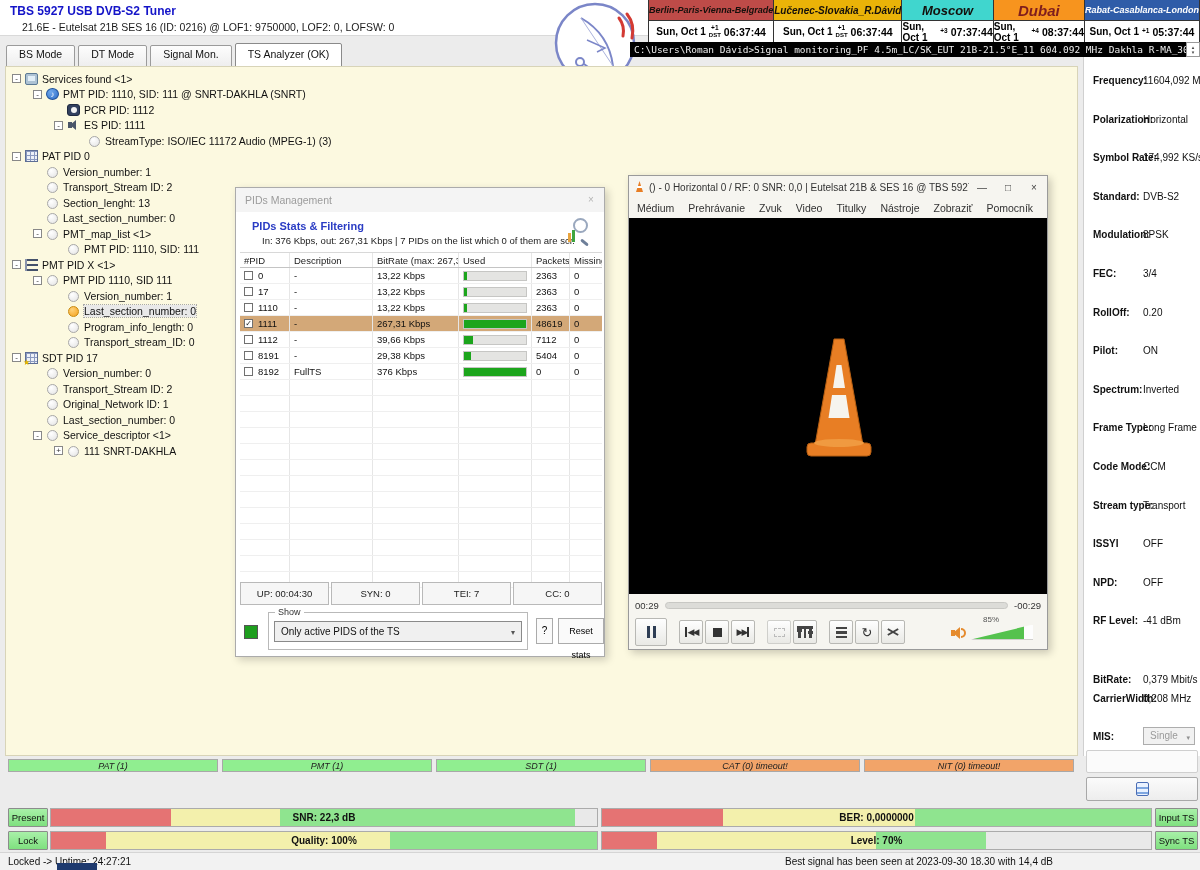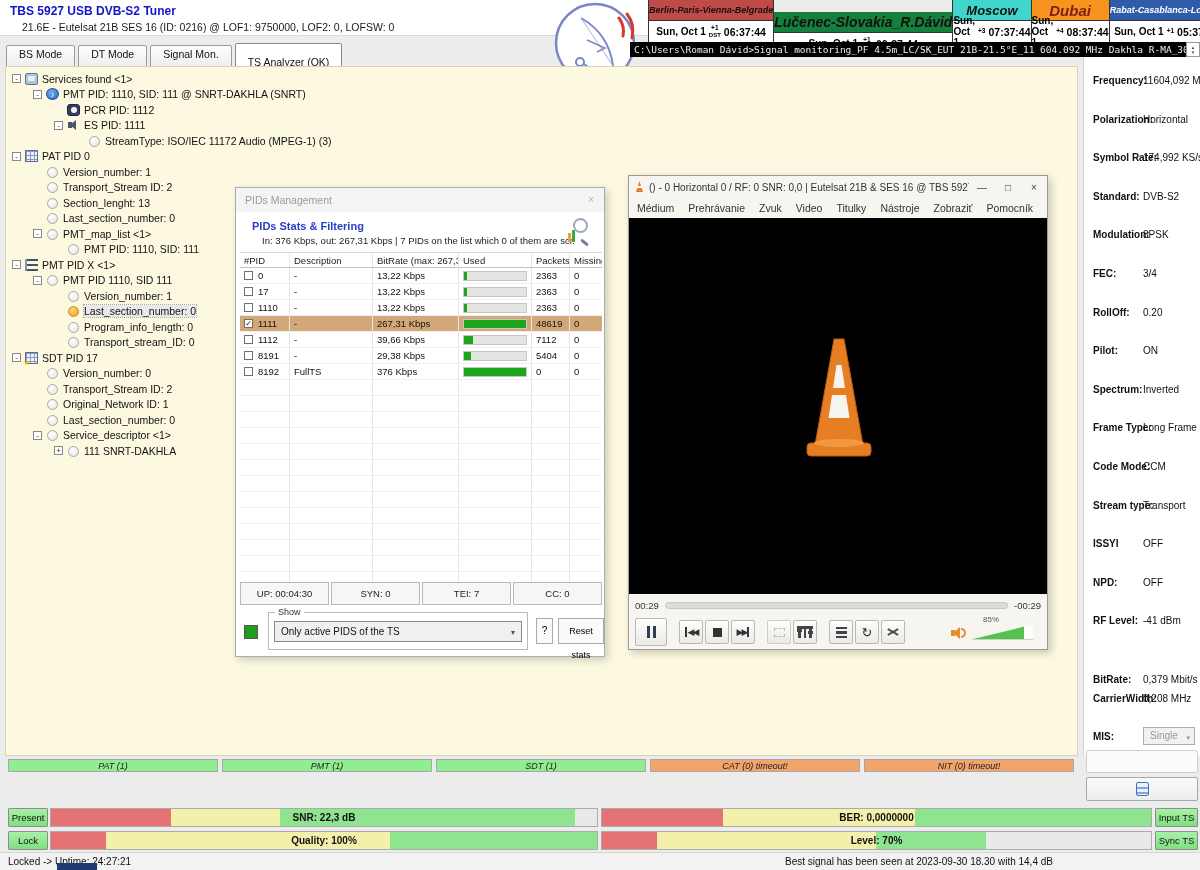--- a/index.html
+++ b/index.html
@@ -6,21 +6,21 @@
   html,body { width:1200px; height:870px; }
   body { position:relative; background:#ECECEC; font-family:"Liberation Sans",sans-serif; overflow:hidden; }
 
   
   #header-white { position:absolute; left:0; top:0; width:648px; height:36px; background:#FFFFFF; border-bottom:1px solid #D9D9D9; }
   #app-title { position:absolute; left:10px; top:4px; font-size:12px; font-weight:bold; color:#1414C8; }
   #app-subtitle { position:absolute; left:22px; top:21px; font-size:10.5px; color:#1A1A1A; }
 
   #tabs { position:absolute; left:6px; top:45px; display:flex; gap:3px; }
   .tab { height:25px; padding:2px 12px 0 12px; font-size:10.5px; color:#111; background:linear-gradient(#FDFDFD,#ECECEC); border:1px solid #9B9B9B; border-radius:2px 2px 0 0; }
-  .tab.active { background:#FFFFFF; border-color:#8A8A8A; height:28px; margin-top:-2px; padding-top:12px; }
+  .tab.active { background:#FFFFFF; border-color:#8A8A8A; height:28px; margin-top:-2px; padding-top:4px; }
 
   
   #logo { position:absolute; left:543px; top:0; width:104px; height:104px; text-align:center; }
   #logo-text { position:absolute; left:0; right:0; top:84px; font-family:"Liberation Serif",serif; font-weight:bold; font-size:14px; letter-spacing:.5px; }
   #logo-text .dx { color:#3C4FA0; } #logo-text .rest { color:#C00000; }
 
   
   #clocks { position:absolute; left:648px; top:0; width:552px; height:42px; display:grid; grid-template-columns:repeat(5,1fr); border-left:1px solid #333; }
   .clock { display:flex; flex-direction:column; border-right:1px solid #333; }
   .clock-name { height:21px; display:flex; align-items:center; justify-content:center; font-weight:bold; font-style:italic; border-bottom:1px solid #333; white-space:nowrap; overflow:hidden; }
@@ -181,21 +181,21 @@
       <div class="clock-time">
         <span>Sun, Oct 1</span>
         <span class="stack">
           <span class="off">+1</span>
           <span class="dst">DST</span>
         </span>
         <span class="tm">06:37:44</span>
       </div>
     </div>
     <div class="clock">
-      <div class="clock-name" style="background: #15803d; color: rgb(20, 16, 12); font-size: 14px; margin-top: 12px;">Lučenec-Slovakia_R.Dávid</div>
+      <div class="clock-name" style="background: #eab308; color: rgb(20, 16, 12); font-size: 10px;">Lučenec-Slovakia_R.Dávid</div>
       <div class="clock-time">
         <span>Sun, Oct 1</span>
         <span class="stack">
           <span class="off">+1</span>
           <span class="dst">DST</span>
         </span>
         <span class="tm">06:37:44</span>
       </div>
     </div>
     <div class="clock">

